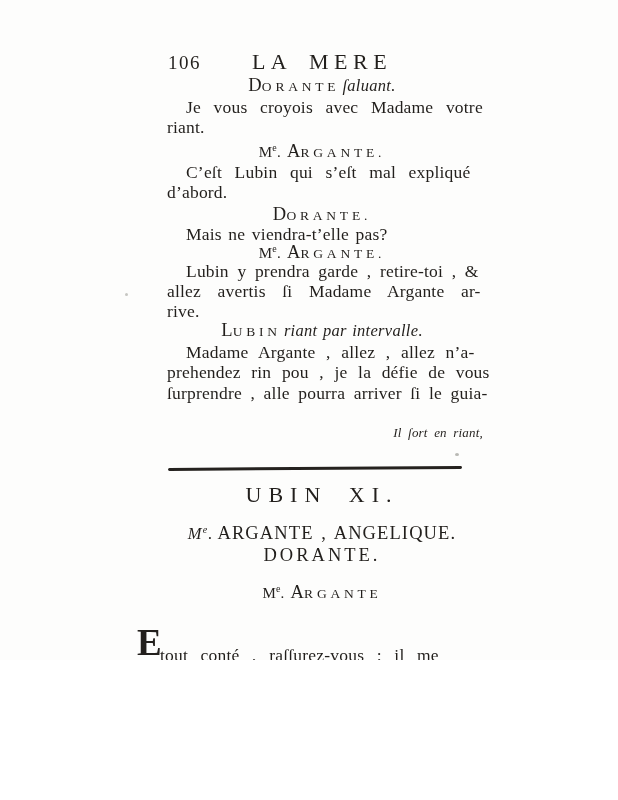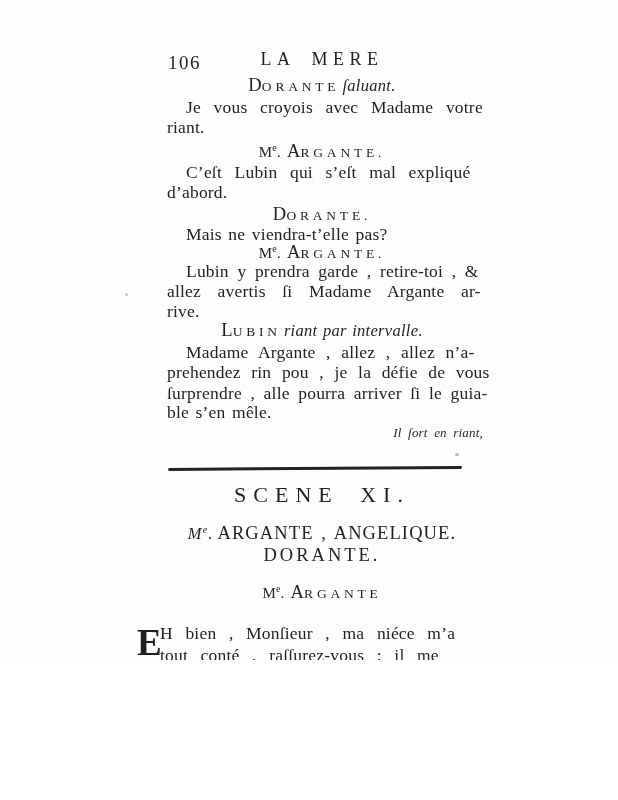--- a/index.html
+++ b/index.html
@@ -22,21 +22,21 @@
   }
   .body-l{left:167px;}
   .first-l{left:186px;}
   .para-l{left:160px;}
   .center-l{left:163px;width:318px;text-align:center;}
   .right-l{left:167px;width:316px;text-align:right;}
   .ws4{word-spacing:4px}.ws6{word-spacing:6px}.ws8{word-spacing:8px}.ws12{word-spacing:12px}
 
   .pagenum{position:absolute;left:168px;top:52px;font-size:19px;letter-spacing:1.5px;}
   .runtitle{position:absolute;left:163px;width:318px;top:49px;text-align:center;
-    font-size:18px;letter-spacing:5.5px;word-spacing:7px;}
+    font-size:22px;letter-spacing:5.5px;word-spacing:7px;}
 
   .speaker-pre{font-size:15px;margin-right:6px;}
   .speaker-pre sup{font-size:10px;line-height:0;}
   .speaker-cap{font-size:18.5px;}
   .speaker-sc{font-size:13.5px;letter-spacing:3.8px;}
   .dir{font-style:italic;font-size:16.5px;letter-spacing:0.3px;word-spacing:1px;margin-left:3px;}
   .stage{font-style:italic;font-size:13px;word-spacing:3px;}
 
   .rule{
     position:absolute;left:168px;top:467px;width:294px;height:2.6px;
@@ -103,39 +103,37 @@
   <div class="line body-l ws12" style="top:281px">allez avertis ſi Madame Argante ar-</div>
   <div class="line body-l" style="top:301px">rive.</div>
 
   <div class="line center-l" style="top:320px">
     <span class="speaker-cap">L</span><span class="speaker-sc">UBIN</span><span class="dir">riant par intervalle.</span>
   </div>
 
   <div class="line body-l ws6" style="top:362px">prehendez rin pou , je la défie de vous</div>
   <div class="line first-l ws6" style="top:342px">Madame Argante , allez , allez n’a-</div>
   <div class="line body-l ws4" style="top:383px">ſurprendre , alle pourra arriver ſi le guia-</div>
-  <div class="line body-l" style="top:402px">ble s’en mêle.</div>
 
   <div class="line right-l stage" style="top:425px">Il ſort en riant,</div>
 
   <div class="rule"></div>
 
-  <div class="line center-l scene-heading" style="top:482px">SCENE XI.</div>
+  <div class="line center-l scene-heading" style="top:482px">UBIN XI.</div>
 
   <div class="line center-l cast" style="top:523px">
     <span class="speaker-pre"><span>M</span><sup>e</sup><span>.</span></span><span>ARGANTE , ANGELIQUE.</span>
   </div>
   <div class="line center-l cast2" style="top:545px">DORANTE.</div>
 
   <div class="line center-l" style="top:582px">
     <span class="speaker-pre"><span>M</span><sup>e</sup><span>.</span></span><span class="speaker-cap">A</span><span class="speaker-sc">RGANTE</span>
   </div>
 
   <div class="dropcap">E</div>
-  <div class="line para-l ws8" style="top:623px">H bien , Monſieur , ma niéce m’a</div>
   <div class="line para-l ws8" style="top:645px">tout conté , raſſurez-vous : il me</div>
 
   <div class="scan-vline"></div>
   <div class="scan-wedge"></div>
   <div class="smudge"></div>
   <div class="speck speck-a"></div>
   <div class="speck speck-b"></div>
   <div class="speck speck-c"></div>
 
 </div>

